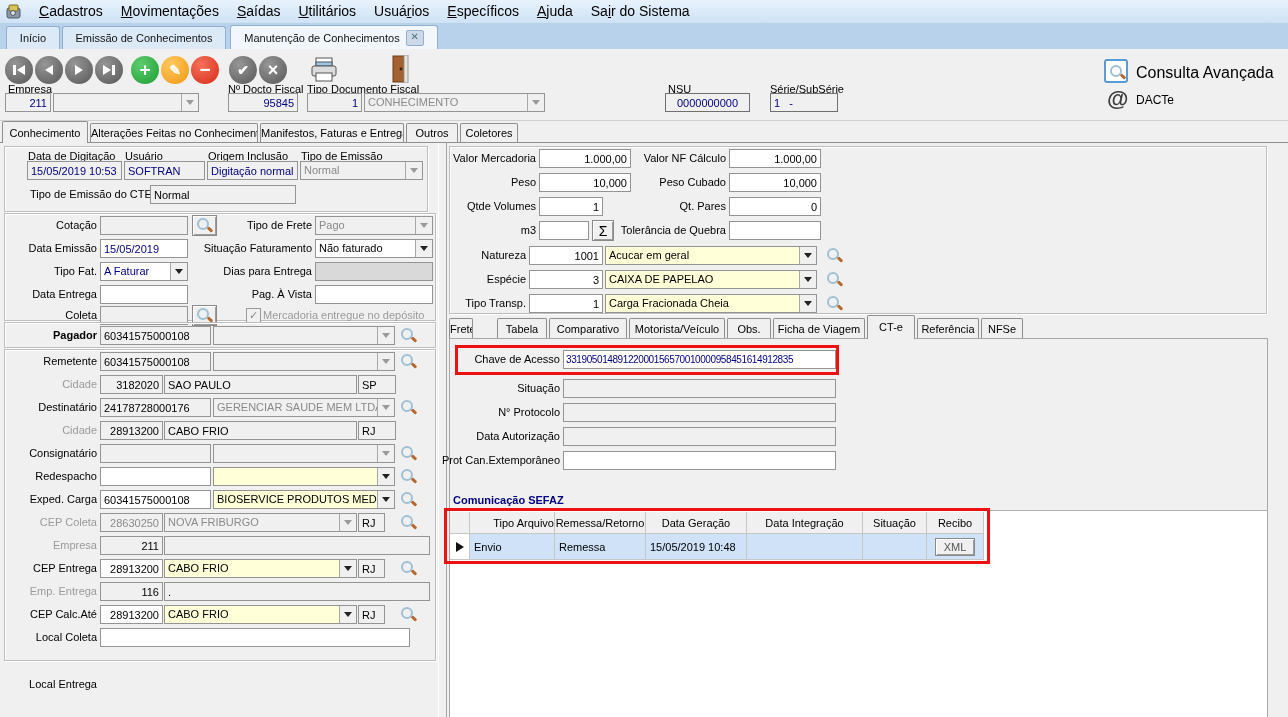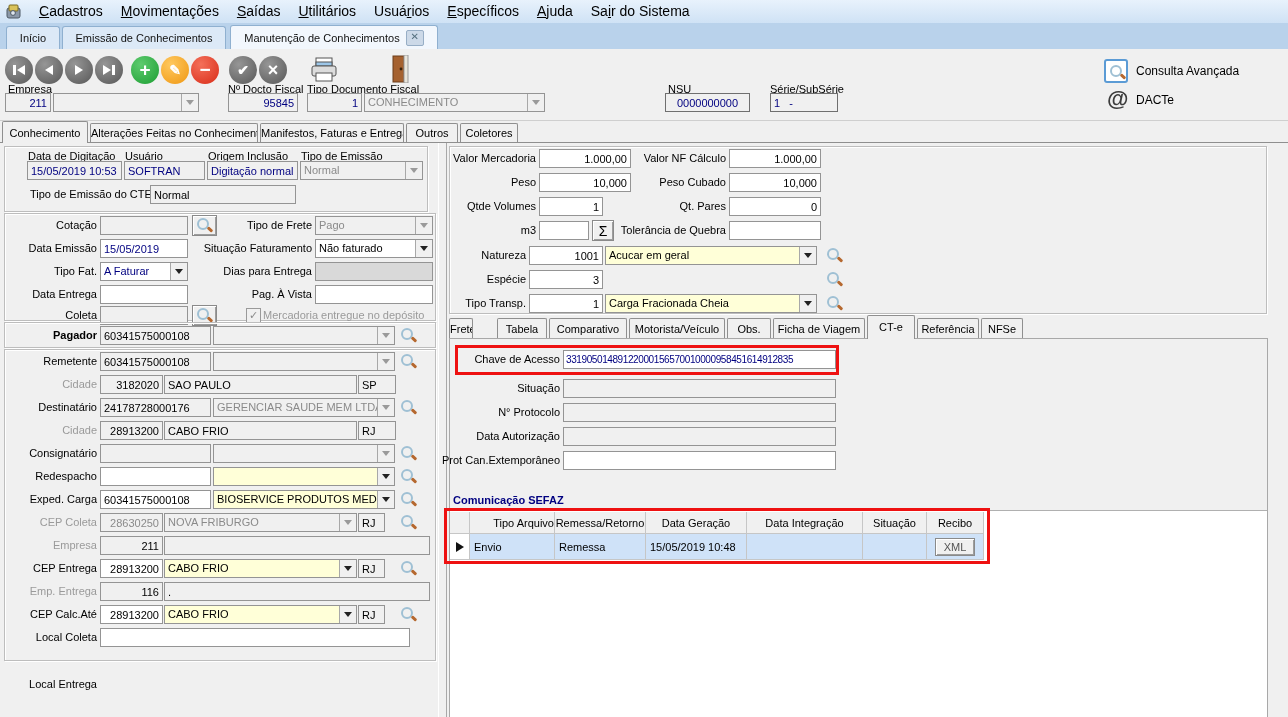--- a/index.html
+++ b/index.html
@@ -159,21 +159,21 @@
 
     <div class="lblL" style="left:668px;top:34px;">NSU</div>
     <div class="inp dis ctr navy" style="left:665px;top:44px;width:85px;border-color:#6f6f6f;">0000000000</div>
 
     <div class="lblL" style="left:770px;top:34px;">Série/SubSérie</div>
     <div class="inp dis navy" style="left:770px;top:44px;width:68px;border-color:#6f6f6f;white-space:pre;">1   -</div>
 
     <span class="btn3d" style="left:1104px;top:10px;width:24px;height:24px;border:2px solid #5b9bd5;border-radius:3px;background:#fff;box-shadow:none;">
         <span class="mag" style="left:3px;top:3px;"></span>
       </span>
-    <div class="lblL" style="left:1136px;top:15px;font-size:12px;">Consulta Avançada</div>
+    <div class="lblL" style="left:1136px;top:15px;font-size:16px;">Consulta Avançada</div>
     <div class="lblL" style="left:1107px;top:37px;font-size:22px;font-weight:bold;color:#3c3c3c;">@</div>
     <div class="lblL" style="left:1136px;top:44px;font-size:12px;">DACTe</div>
   </div>
 
   <div class="hline" style="left:0;top:142px;width:1288px;"></div>
   <div class="tab" style="left:2px;top:121px;width:86px;height:22px;line-height:22px;z-index:3;background:#f0f0f0;">Conhecimento</div>
   <div class="tab" style="left:90px;top:123px;width:168px;height:19px;line-height:19px;">Alterações Feitas no Conhecimento</div>
   <div class="tab" style="left:260px;top:123px;width:144px;height:19px;line-height:19px;">Manifestos, Faturas e Entrega</div>
   <div class="tab" style="left:406px;top:123px;width:52px;height:19px;line-height:19px;">Outros</div>
   <div class="tab" style="left:460px;top:123px;width:58px;height:19px;line-height:19px;">Coletores</div>
@@ -391,20 +391,26 @@
   <div class="combo yellow" style="left:605px;top:246px;width:212px;">
     <span class="val">Acucar em geral</span>
       <span class="dd">
         <i></i>
       </span>
   </div>
   <span class="mag" style="left:826px;top:247px;"></span>
 
   <div class="lbl" style="left:436px;top:273px;width:90px;">Espécie</div>
   <div class="inp num" style="left:529px;top:270px;width:74px;">3</div>
+  <div class="combo yellow" style="left:605px;top:270px;width:212px;">
+    <span class="val">CAIXA DE PAPELAO</span>
+      <span class="dd">
+        <i></i>
+      </span>
+  </div>
   <span class="mag" style="left:826px;top:271px;"></span>
 
   <div class="lbl" style="left:436px;top:297px;width:90px;">Tipo Transp.</div>
   <div class="inp num" style="left:529px;top:294px;width:74px;">1</div>
   <div class="combo yellow" style="left:605px;top:294px;width:212px;">
     <span class="val">Carga Fracionada Cheia</span>
       <span class="dd">
         <i></i>
       </span>
   </div>

